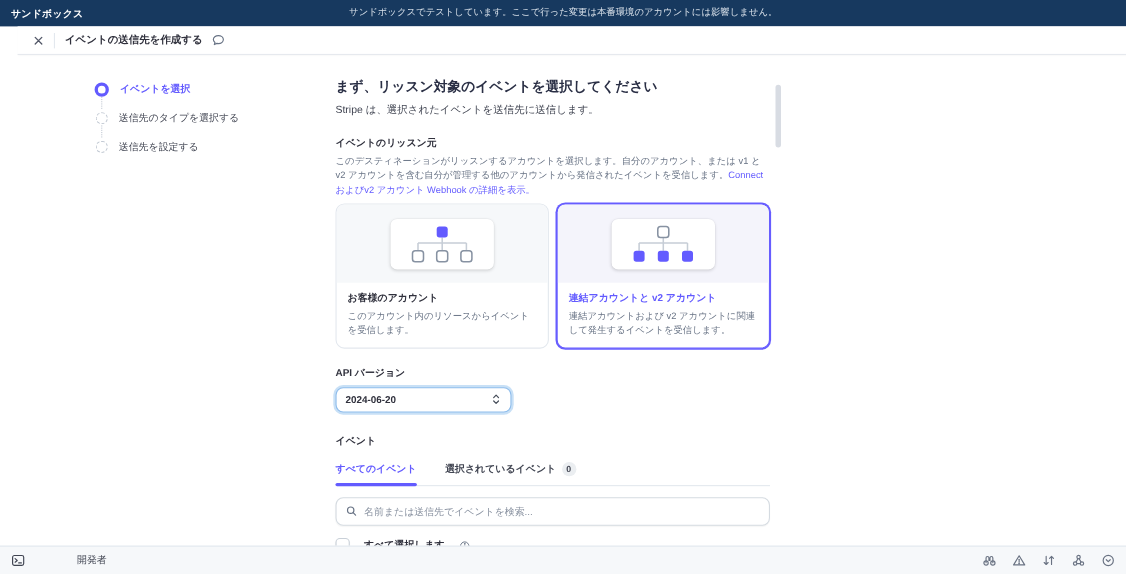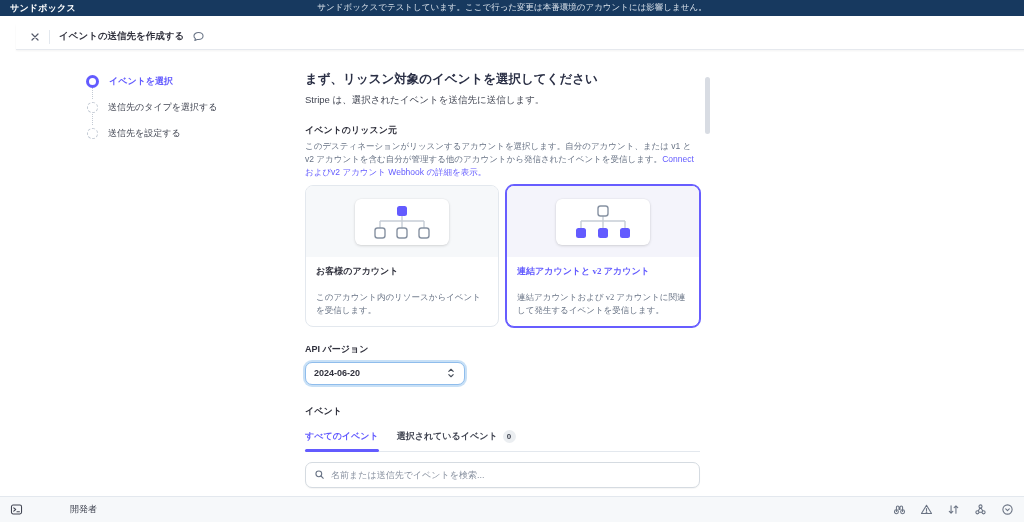--- a/index.html
+++ b/index.html
@@ -5,21 +5,21 @@
   * { margin:0; padding:0; box-sizing:border-box; }
   html,body { width:1024px; height:522px; overflow:hidden; }
   body {
     font-family:"Liberation Sans","DejaVu Sans",sans-serif;
     background:#ffffff; color:#30313d; position:relative;
   }
   svg { display:block; }
 
   
   .topbar {
-    position:absolute; top:0; left:0; width:1024px; height:16px;
+    position:absolute; top:0; left:0; width:1024px; height:24px;
     background:#17395f; display:flex; align-items:center; padding:0 10px;
   }
   .topbar-left { font-size:9px; font-weight:bold; color:#ffffff; letter-spacing:.2px; }
   .topbar-msg {
     position:absolute; left:0; right:0; text-align:center;
     font-size:8.5px; color:#d9e1ea; pointer-events:none;
   }
 
   
   .titlebar {
@@ -56,49 +56,49 @@
   .content { position:absolute; left:305px; top:0; width:395px; }
   .h1 { margin-top:21px; font-size:12.5px; font-weight:bold; color:#2a2f45; }
   .sub { margin-top:6px; font-size:9.5px; color:#414552; }
   .section-label { margin-top:17px; font-size:9px; font-weight:bold; color:#30313d; }
   .desc { margin-top:3px; font-size:8.5px; line-height:1.5; color:#687385; }
   .desc a { color:#635bff; text-decoration:none; cursor:pointer; }
 
   .cards { margin-top:7px; display:flex; gap:7px; }
   .card {
     flex:1; background:#fff; border:1px solid #e3e8ee; border-radius:8px;
-    overflow:hidden; cursor:pointer;font-family:Liberation Serif, serif;
+    overflow:hidden; cursor:pointer;
   }
   .card.selected { border-color:#675dff; box-shadow:0 0 0 1px #675dff; }
   .card-illo { height:71px; display:flex; align-items:center; justify-content:center; background:#f6f8fa; }
   .card.selected .card-illo { background:#f4f4fb; }
   .mini-card {
     width:94px; height:46px; background:#fff; border-radius:6px;
     box-shadow:0 1px 3px rgba(0,0,0,.14),0 0 0 .5px rgba(0,0,0,.03);
     display:flex; align-items:center; justify-content:center;
   }
   .card-body { padding:8px 10px 10px; }
   .card-title { font-size:9px; font-weight:bold; color:#30313d; }
   .card.selected .card-title { color:#635bff; }
-  .card-desc { margin-top:13px; font-size:8.5px; line-height:1.45; color:#687385; }
+  .card-desc { margin-top:3px; font-size:8.5px; line-height:1.45; color:#687385; }
 
   .api-label { margin-top:16px; font-size:9px; font-weight:bold; color:#30313d; }
   .select {
     margin-top:6px; width:160px; height:23px; background:#fff;
     border:1px solid #8fbdec; border-radius:7px;
     box-shadow:0 0 0 2px rgba(96,166,230,.35);
     display:flex; align-items:center; justify-content:space-between;
     padding:0 8px; cursor:pointer;
   }
   .select-value { font-size:9px; font-weight:bold; color:#30313d; }
   .select-chevrons { color:#474e5a; }
 
   .events-label { margin-top:20px; font-size:9px; font-weight:bold; color:#30313d; }
 
-  .tabs { margin-top:12px; display:flex; gap:18px; border-bottom:1px solid #e3e8ee; }
+  .tabs { margin-top:12px; display:flex; gap:26px; border-bottom:1px solid #e3e8ee; }
   .tab { position:relative; padding-bottom:8px; font-size:9px; font-weight:bold; color:#414552; cursor:pointer; display:flex; align-items:center; gap:5px; }
   .tab.active { color:#635bff; }
   .tab.active::after {
     content:""; position:absolute; left:0; right:0; bottom:-1px; height:3px;
     border-radius:2px; background:#635bff;
   }
   .tab-badge {
     background:#ebeef1; color:#414552; font-size:8px; font-weight:bold;
     min-width:13px; height:13px; border-radius:7px; padding:0 4px;
     display:flex; align-items:center; justify-content:center;

